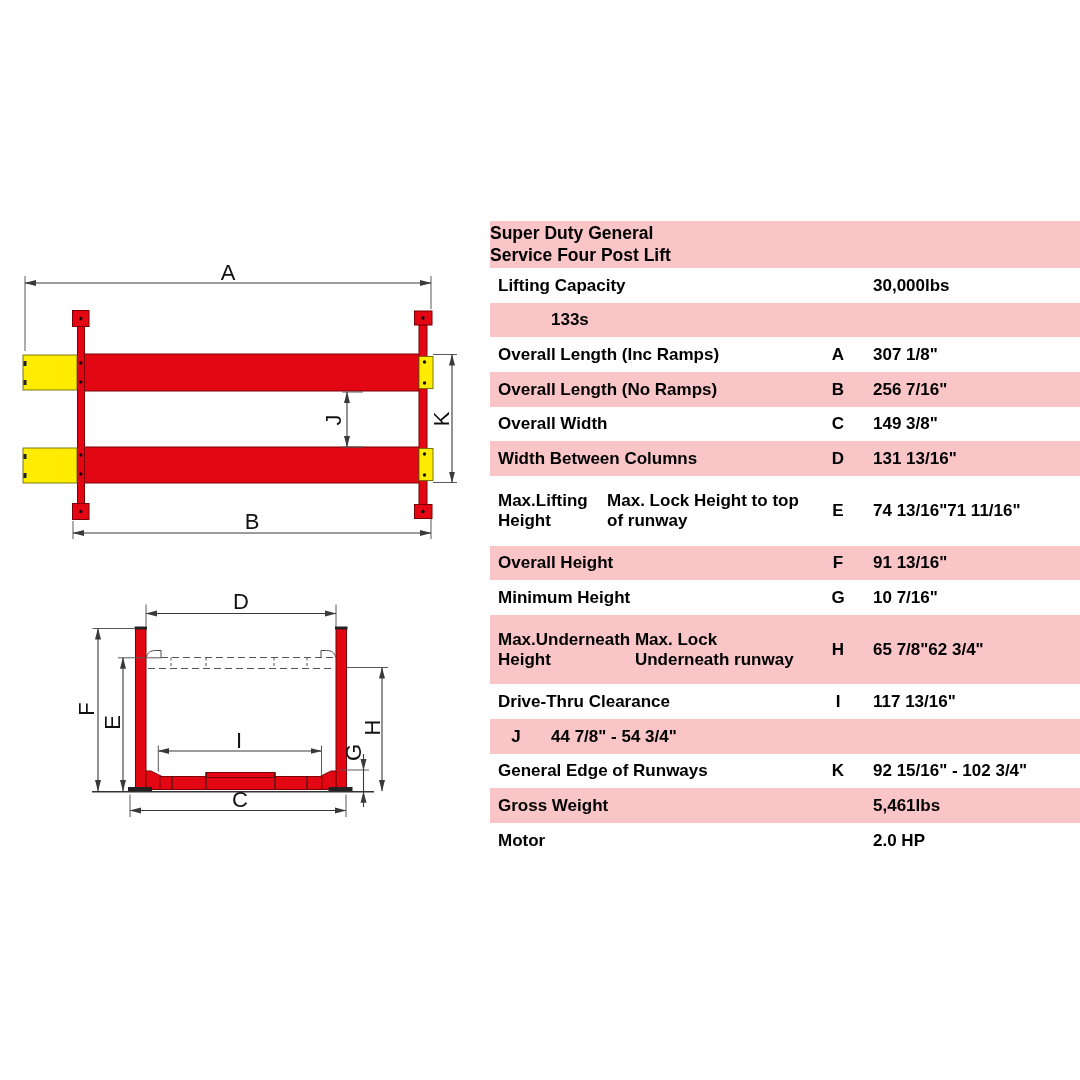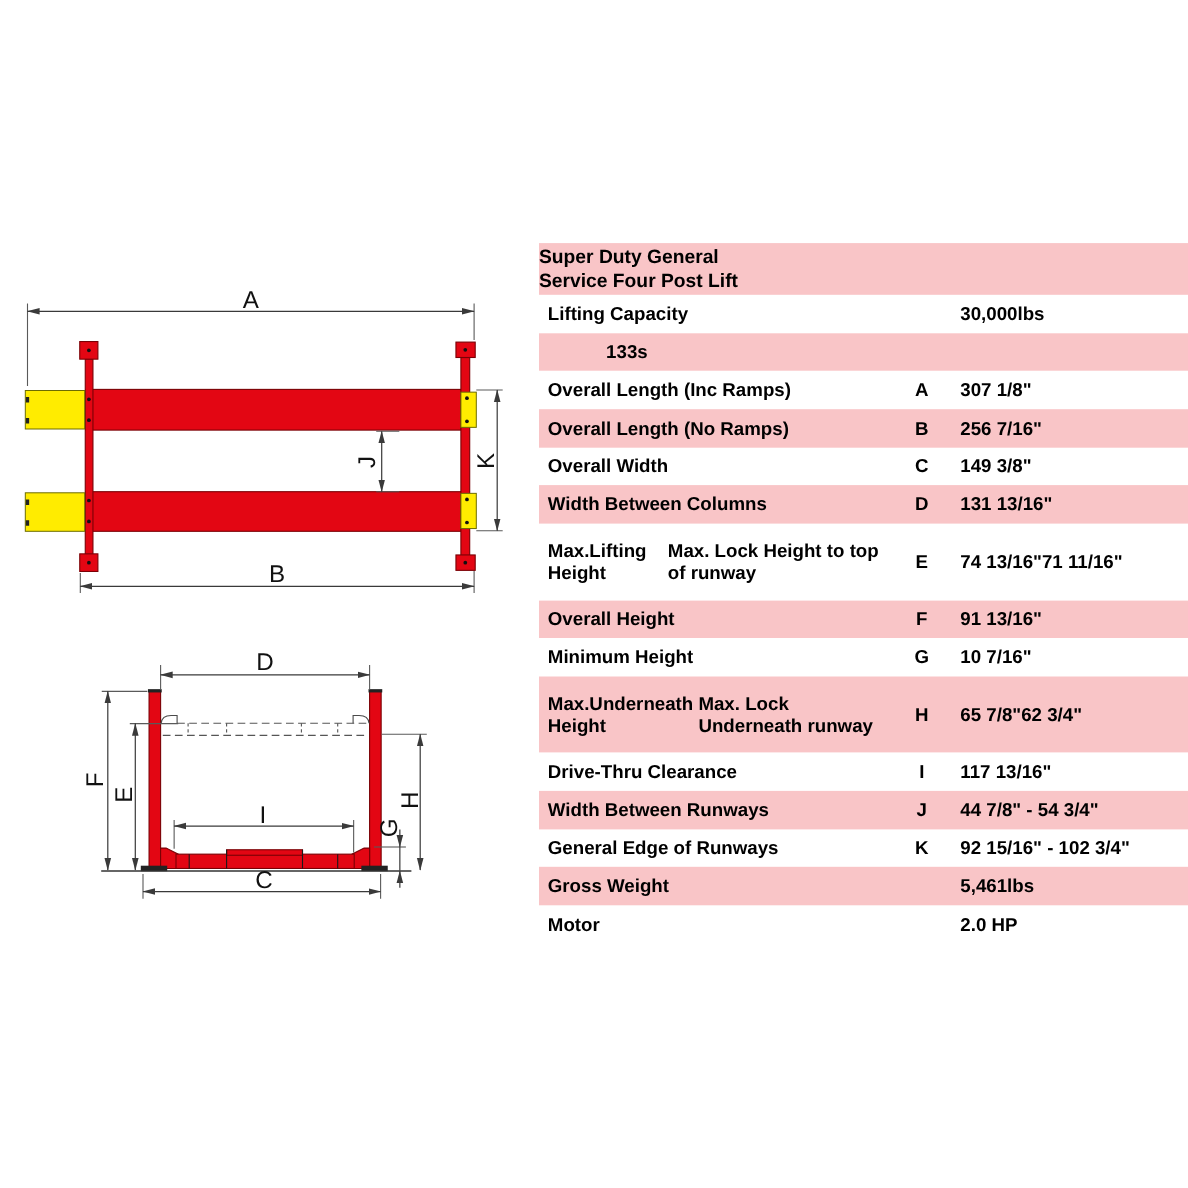--- a/index.html
+++ b/index.html
@@ -230,21 +230,20 @@
       </div>
     </div>
 
     <div class="row">
       <div class="c-label">Drive-Thru  Clearance</div>
       <div class="c-letter">I</div>
       <div class="c-value">117 13/16"</div>
     </div>
 
     <div class="row pink">
-      <div class="c-label">Width Between Runways</div>
       <div class="c-letter">J</div>
       <div class="c-value">44 7/8" - 54 3/4"</div>
     </div>
 
     <div class="row">
       <div class="c-label">General  Edge of Runways</div>
       <div class="c-letter">K</div>
       <div class="c-value">92 15/16" - 102 3/4"</div>
     </div>
 

